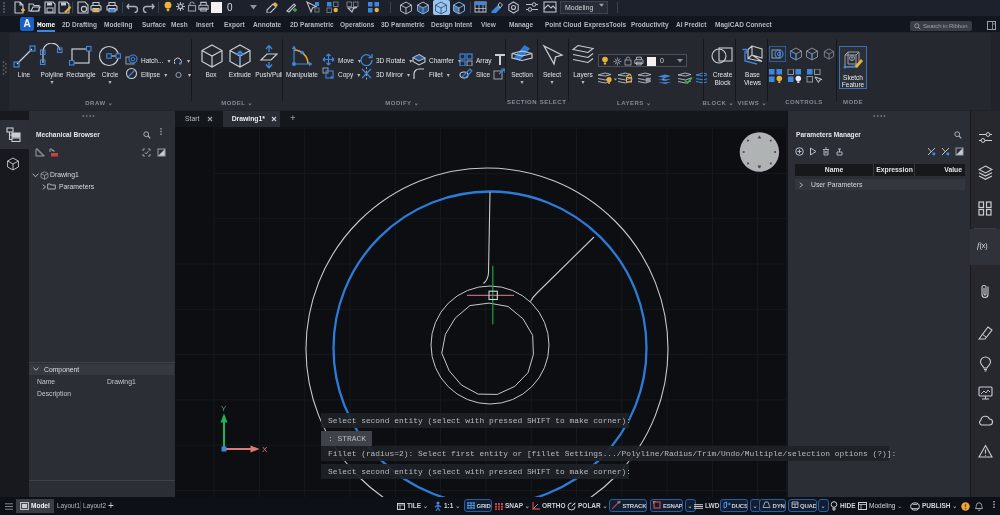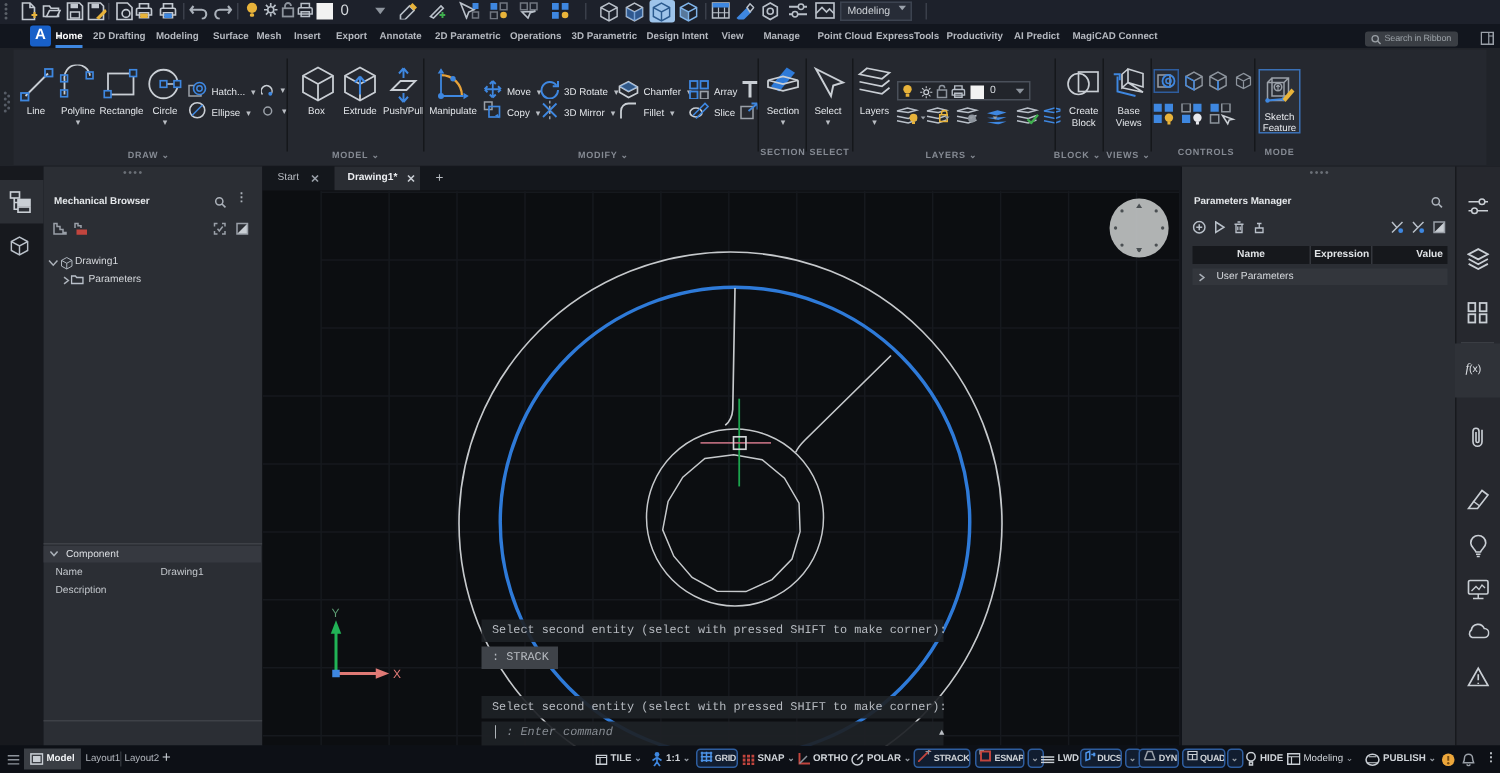--- a/index.html
+++ b/index.html
@@ -657,22 +657,22 @@
               <circle cx="595.8" cy="36.4" r="1.1"></circle>
               <circle cx="584.4" cy="39.9" r="1.1"></circle>
               <circle cx="573" cy="36.4" r="1.1"></circle>
               <circle cx="568.7" cy="25" r="1.1"></circle>
               <circle cx="573" cy="13.6" r="1.1"></circle>
             </g>
         </g>
       </svg>
       <div class="cmdrow" style="top:286px;width:308px;">Select second entity (select with pressed SHIFT to make corner):</div>
       <div class="cmdrow" style="top:304.2px;width:50.5px;background:#3f4349;">: STRACK</div>
+      <div class="cmdrow" style="top:319.3px;width:568px;">Fillet (radius=2): Select first entity or [fillet Settings.../Polyline/Radius/Trim/Undo/Multiple/selection options (?)]:</div>
       <div class="cmdrow" style="top:337.4px;width:308px;">Select second entity (select with pressed SHIFT to make corner):</div>
-      <div class="cmdrow" style="top:354.4px;width:308px;height:16px;color:#868b92;"><span style="color:#c9ced4;font-style:normal">│</span> <i>: Enter command</i><span style="position:absolute;left:305px;top:0;color:#b9bdc3;font-size:6px;">▲</span></div>
     </div>
   </div>
   <div id="rightpanel">
     <div style="position:absolute;left:85px;top:1px;color:#6b7077;font-size:7px;letter-spacing:1px;">••••</div>
     <div style="position:absolute;left:8px;top:20px;font-size:6.6px;font-weight:bold;color:#e4e7ea;">Parameters Manager</div>
     <svg style="position:absolute;left:166px;top:20px" width="8" height="8" viewBox="0 0 8 8">
         <circle cx="3.2" cy="3.2" r="2.4" fill="none" stroke="#aab0b8"></circle>
         <path d="M5 5 7.3 7.3" stroke="#aab0b8" stroke-width="1.1"></path>
       </svg>
     <svg style="position:absolute;left:7px;top:36px" width="9" height="9" viewBox="0 0 9 9">

